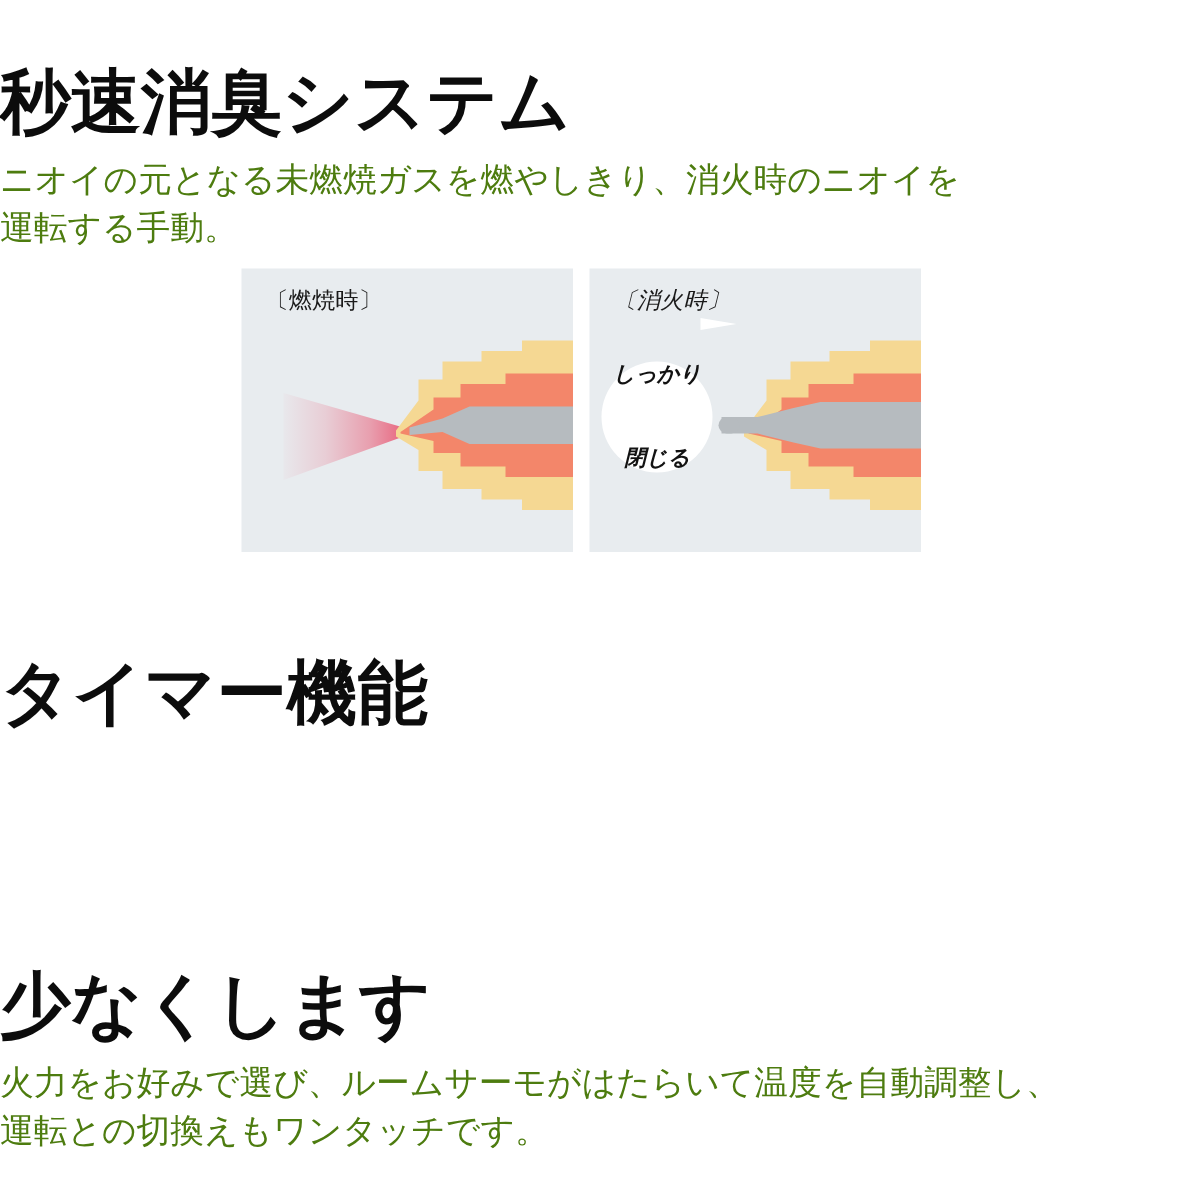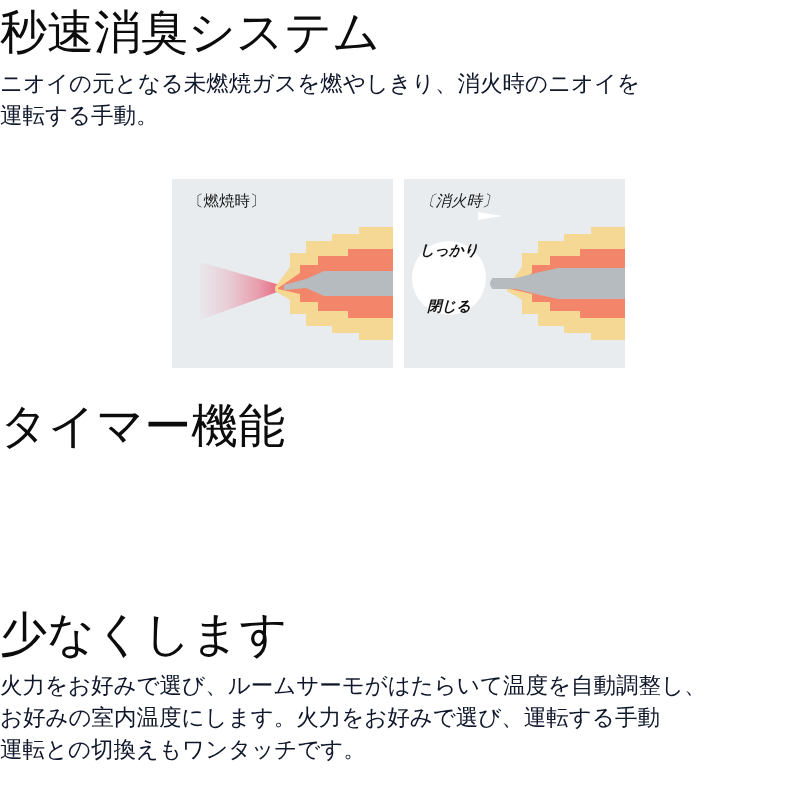--- a/index.html
+++ b/index.html
@@ -20,46 +20,47 @@
     position: relative;
     width: 800px;
     height: 800px;
   }
 
   
   .section { position: absolute; left: 0; width: 800px; }
   .heading {
     font-size: 47px;
     line-height: 56px;
-    font-weight: 400;
+    font-weight: 700;
     letter-spacing: 0px;
     color: #0c0c0c;
     white-space: nowrap;
+    margin-top: 36px;
   }
   .body-text {
     font-size: 22.5px;
     line-height: 32px;
-    color: #0f172a;
+    color: #4d7c0f;
     font-weight: 400;
   }
   .body-text div { white-space: nowrap; }
 
   #sec-deodor { top: 4px; }
   #sec-deodor .body-text { margin-top: 8px; }
 
   #sec-timer { top: 398px; }
   #sec-timer .body-text { margin-top: 8px; }
 
   #sec-thermo { top: 606px; }
   #sec-thermo .body-text { margin-top: 8px; }
 
   
   #diagram {
     position: absolute;
-    left: 172px;
+    left: 161px;
     top: 179px;
     width: 441px;
     height: 189px;
   }
   .panel {
     position: absolute;
     top: 0;
     height: 189px;
     background: #e8ecef;
     overflow: hidden;
@@ -225,18 +226,17 @@
   </div>
 
   <div class="section" id="sec-timer">
     <div class="heading">タイマー機能</div>
   </div>
 
   <div class="section" id="sec-thermo">
     <div class="heading">少なくします</div>
     <div class="body-text">
       <div>火力をお好みで選び、ルームサーモがはたらいて温度を自動調整し、</div>
-      <div>お好みの室内温度にします。火力をお好みで選び、運転する手動</div>
       <div>運転との切換えもワンタッチです。</div>
     </div>
   </div>
 
 </div>
 
 </body></html>

